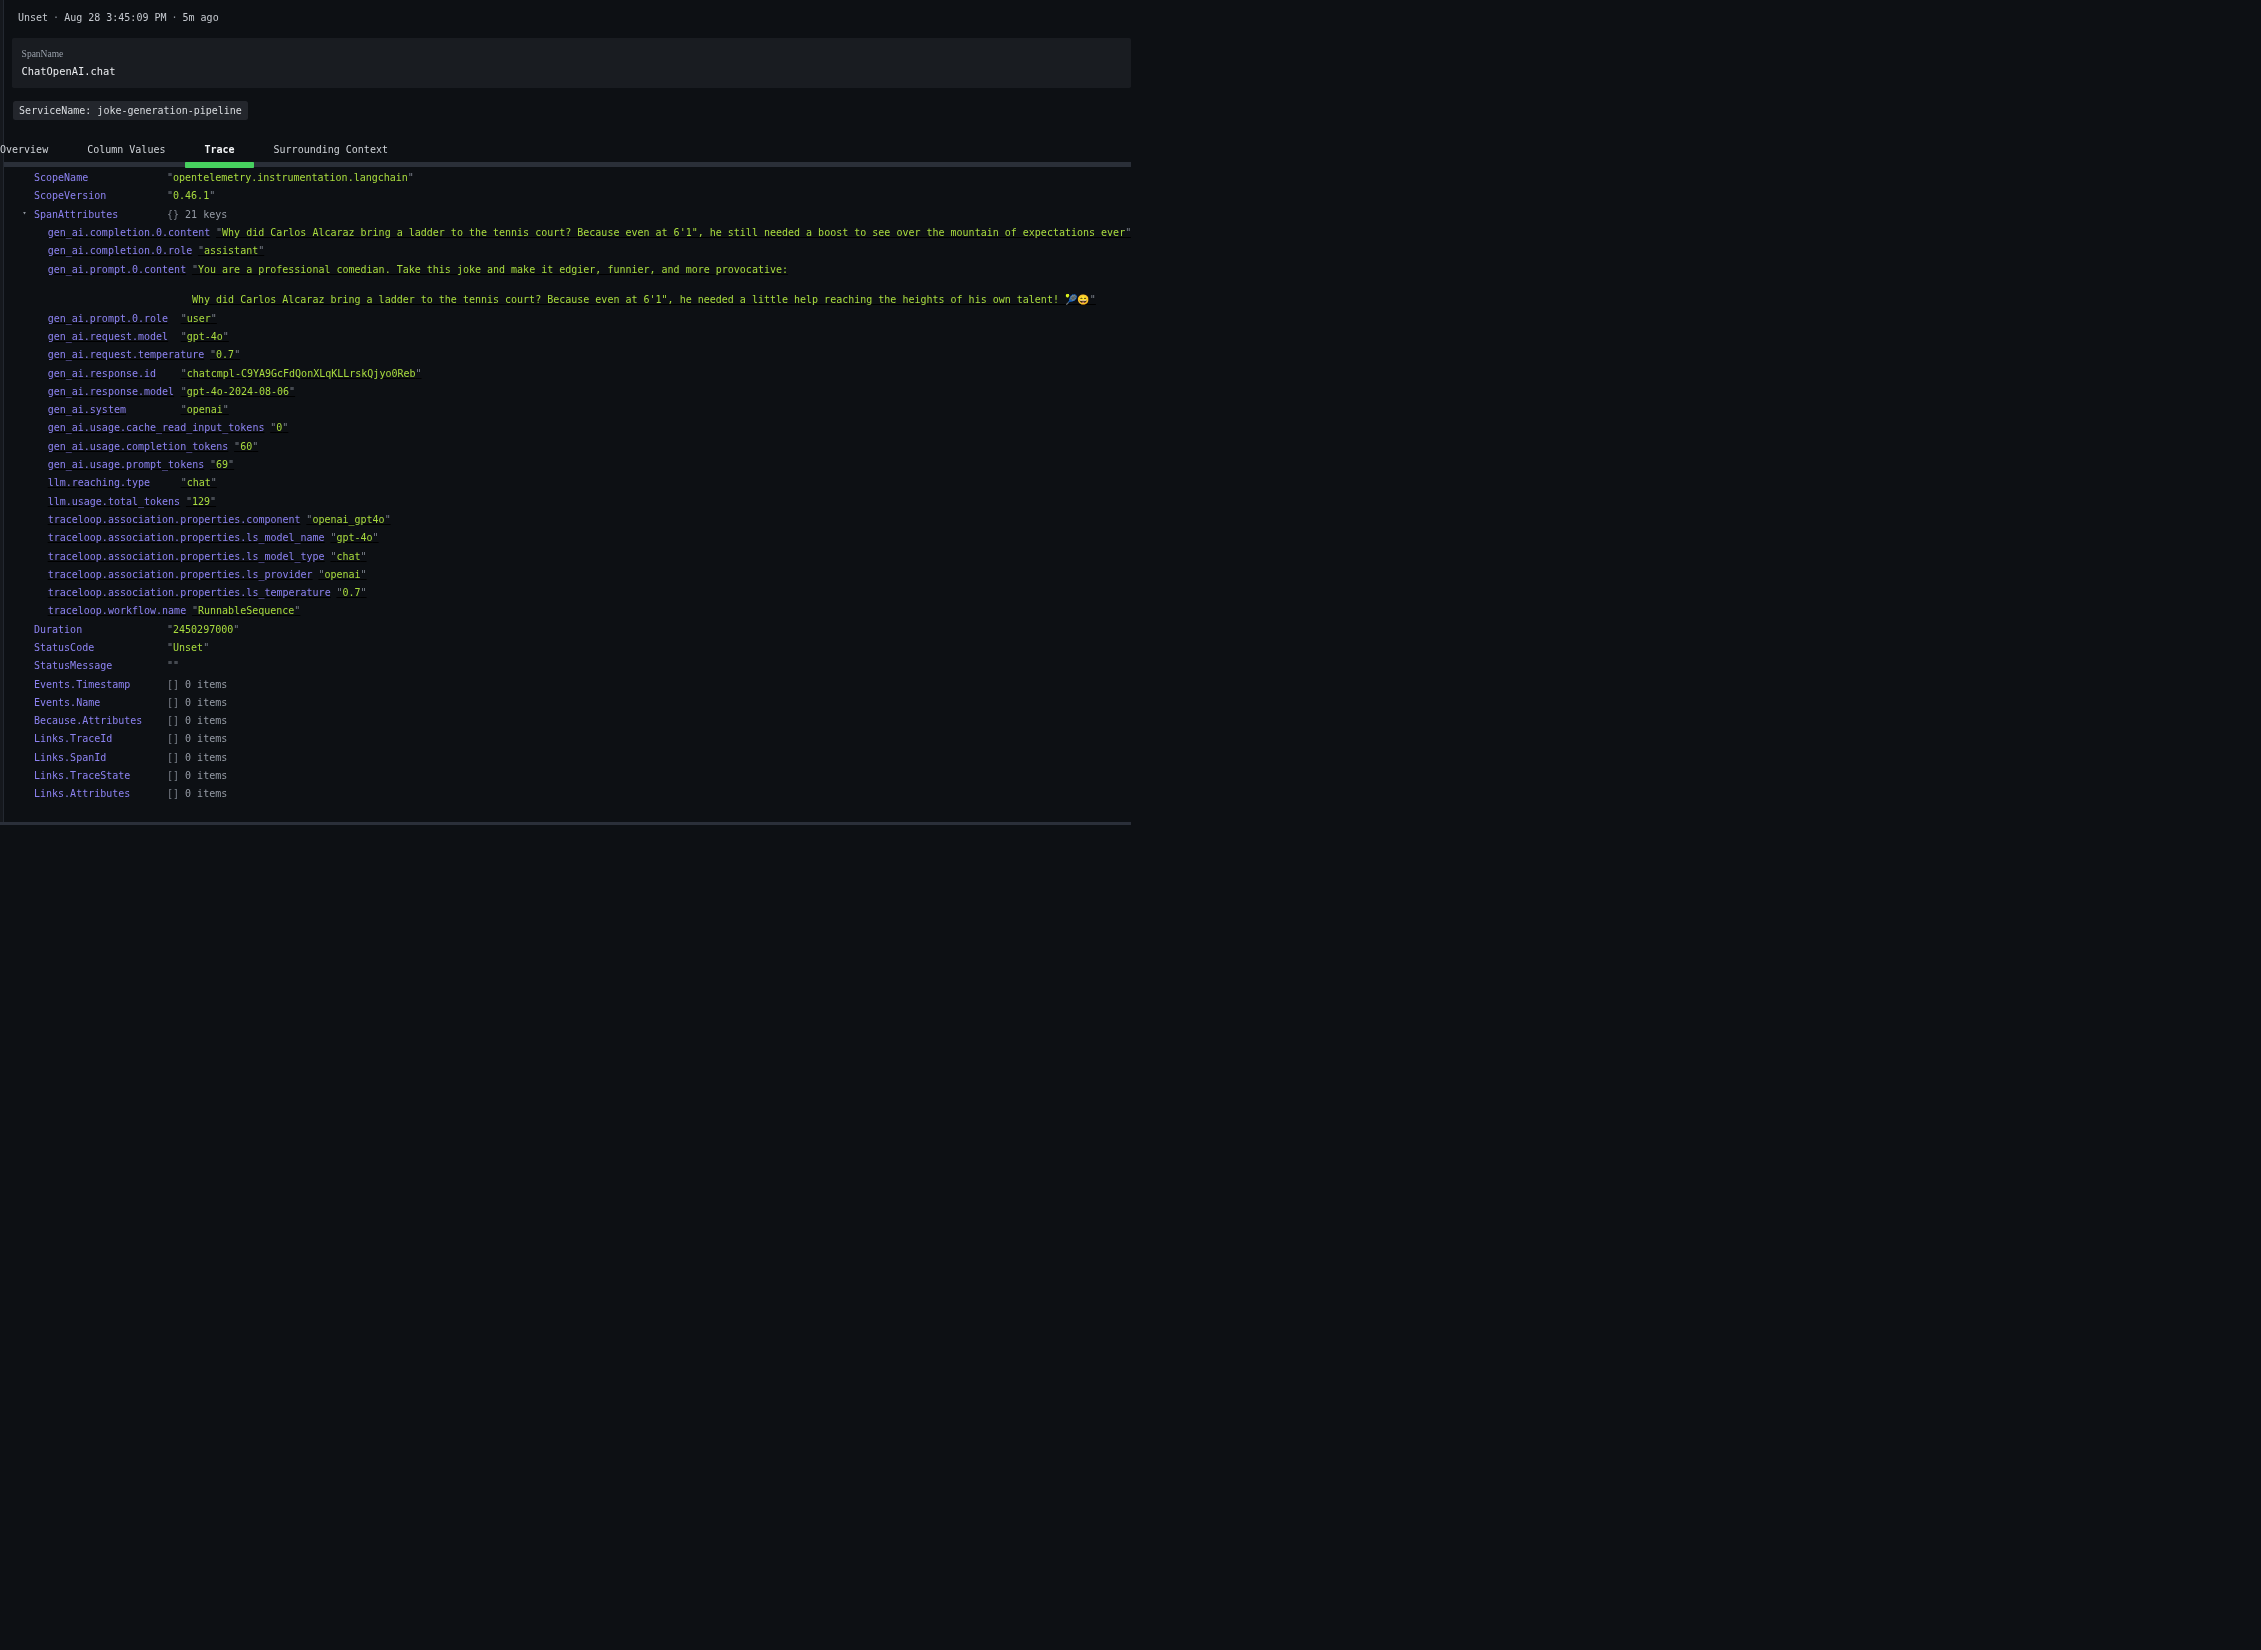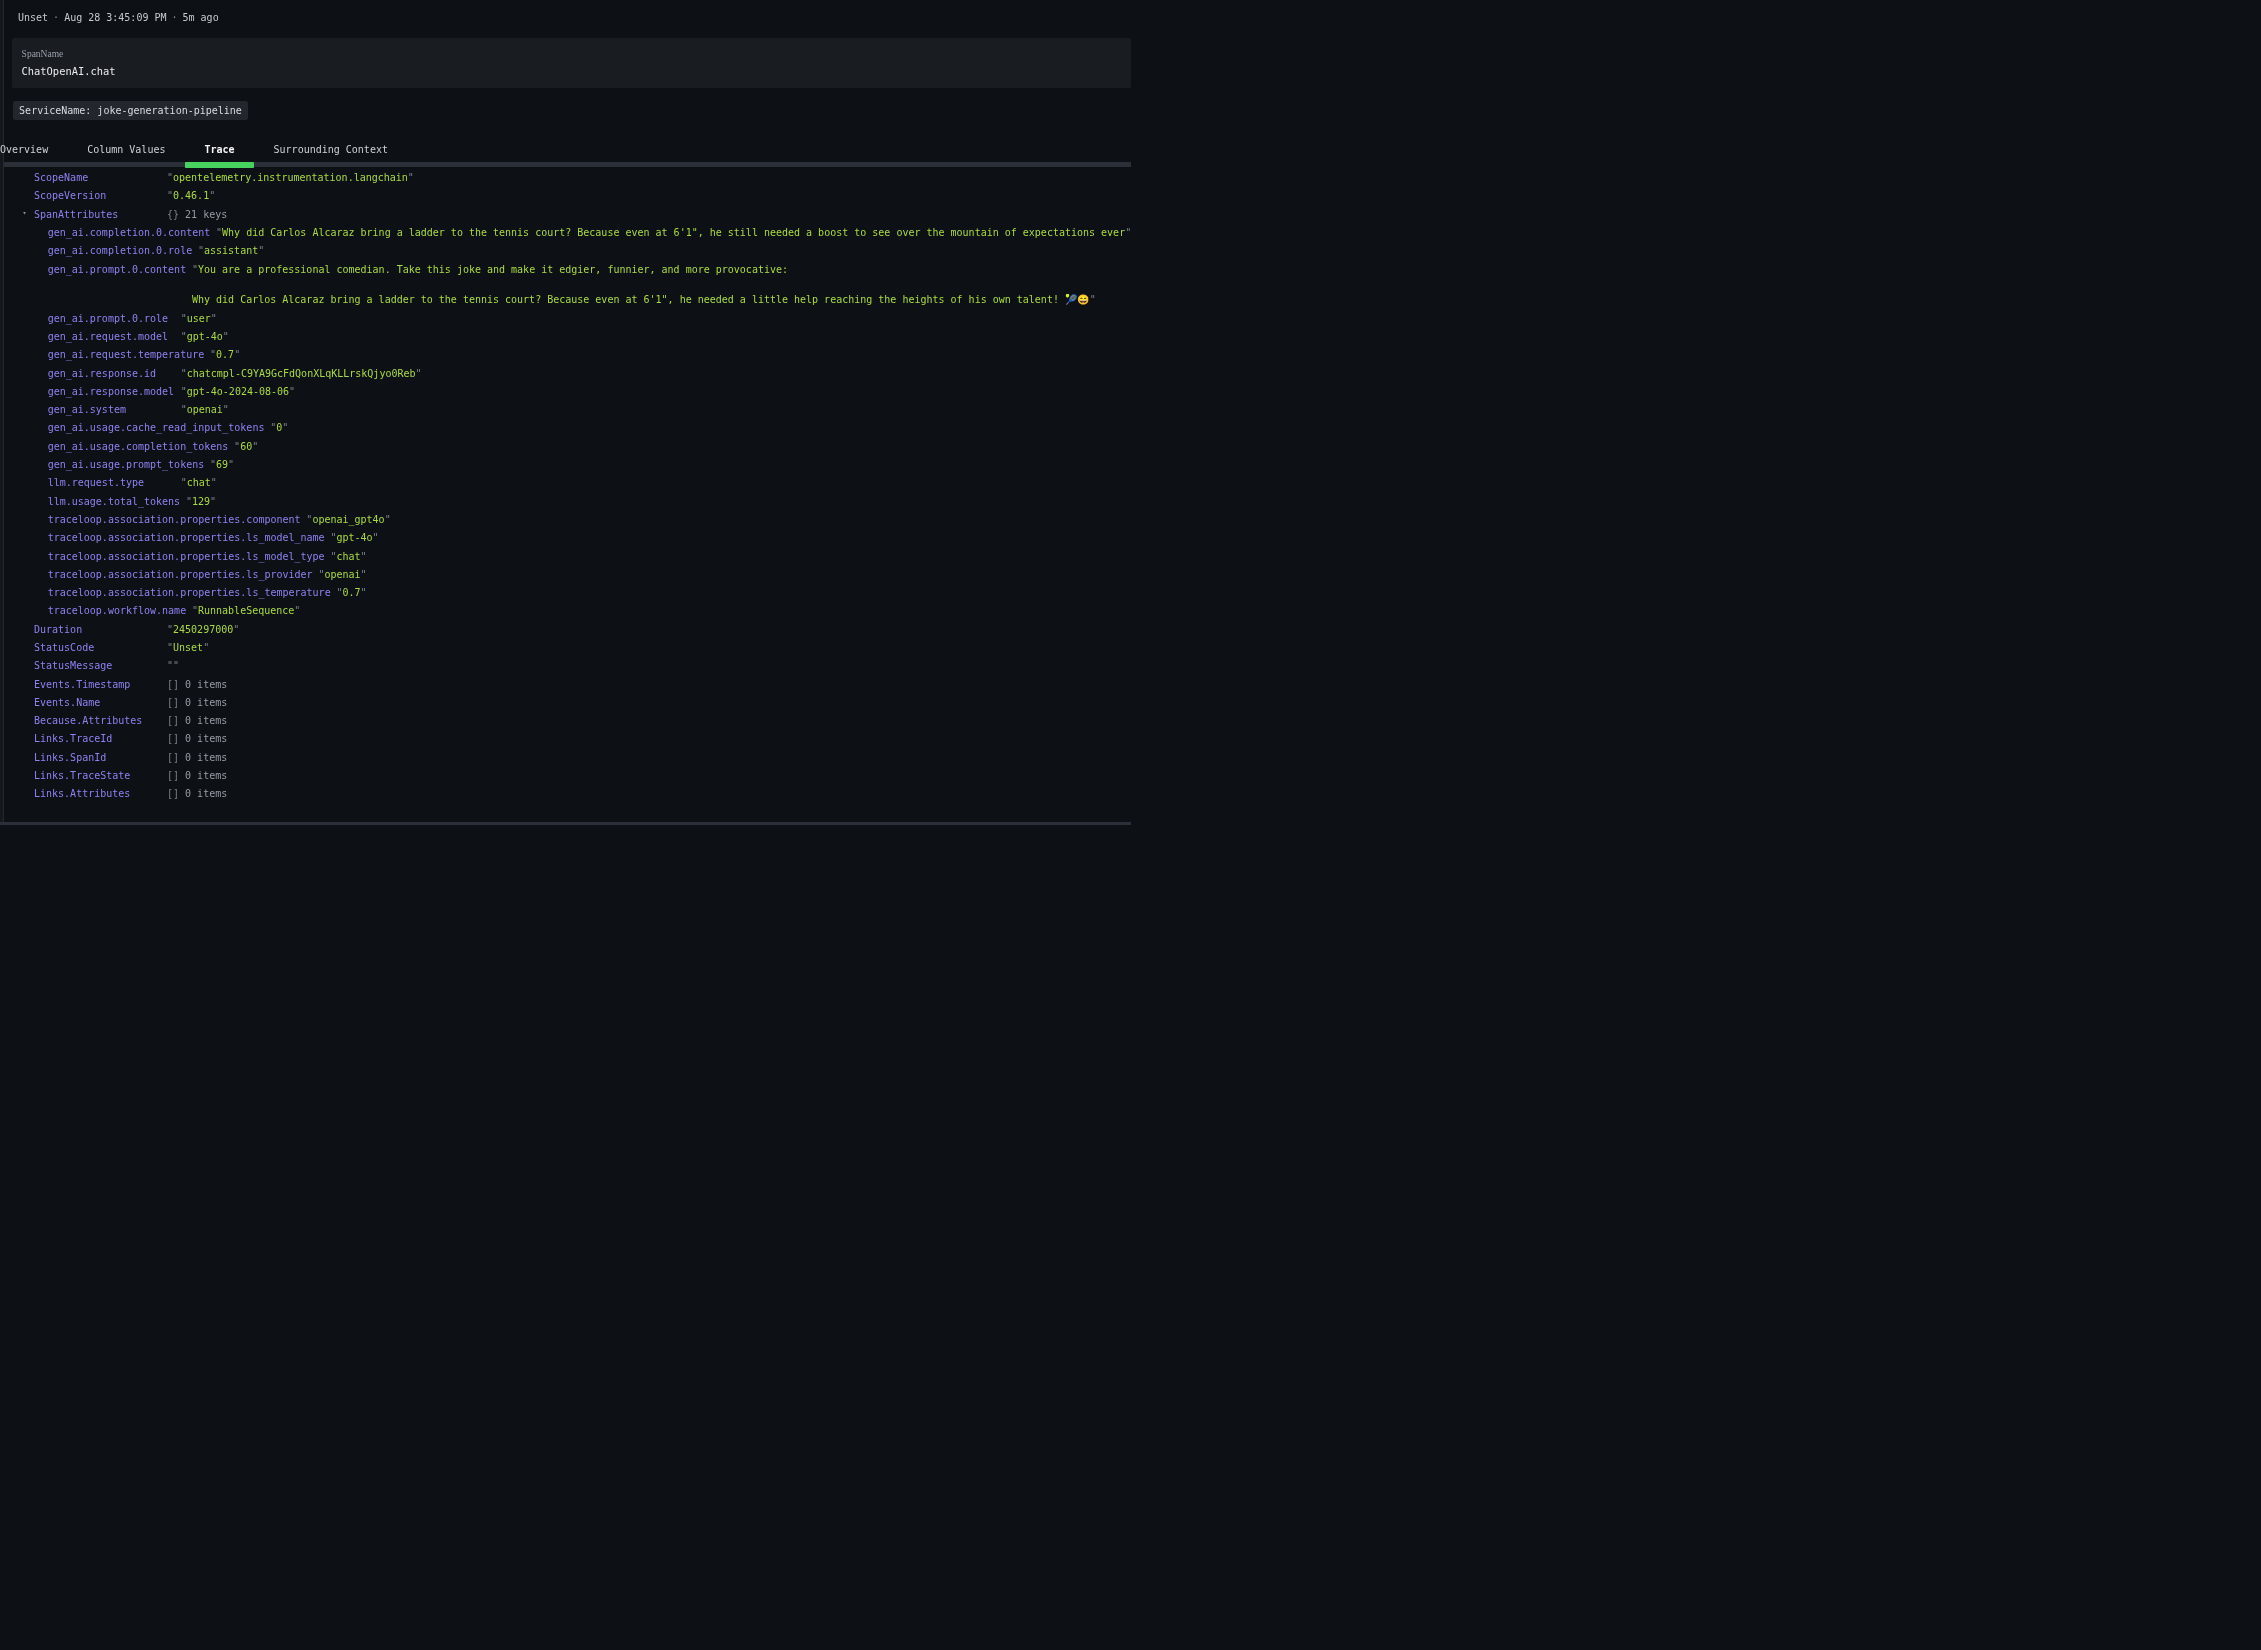--- a/index.html
+++ b/index.html
@@ -23,21 +23,21 @@
   .tabs{display:flex;margin-top:10.8px;border-bottom:5.8px solid #2a2f38;}
   .tab{position:relative;margin-right:39px;padding:14px 0 5.8px 0;font-size:10px;
       line-height:11.6px;color:#ced2d7;cursor:pointer;}
   .tab.active{color:#f4f6f8;font-weight:bold;}
   .tab-indicator{position:absolute;left:-19px;right:-19px;bottom:-5.8px;height:5.8px;
       background:#47d15f;border-radius:0.8px;display:none;}
   .tab.active .tab-indicator{display:block;}
 
   .content{padding:3.3px 0 0 34px;font-size:10px;}
   .row{display:flex;position:relative;line-height:15.4px;margin-bottom:2.9px;}
-  .row.nested{margin-left:13.7px;}
+  .row.nested{margin-left:13.7px;text-decoration:underline;}
   .key{color:#8d83f2;flex:0 0 auto;min-width:133px;padding-right:5.8px;
       box-sizing:border-box;white-space:pre;}
   .caret{position:absolute;left:-11.6px;top:0.8px;color:#8f959e;font-size:6.6px;line-height:13.3px;}
   .caret::before{content:'\25BE';}
   .val{white-space:pre;color:#a9dc3e;}
   .q::before{content:'\0022';color:#7b818b;}
   .meta{color:#969ca6;white-space:pre;}
   .sym{color:#7b818b;}
   .hscroll{position:absolute;left:0;bottom:0;width:100%;height:3.3px;background:#2a2f39;}
 </style>
@@ -123,21 +123,21 @@
       </div>
       <div class="row nested">
         <span class="key">gen_ai.usage.completion_tokens</span>
         <span class="val"><span class="q"></span><span>60</span><span class="q"></span></span>
       </div>
       <div class="row nested">
         <span class="key">gen_ai.usage.prompt_tokens</span>
         <span class="val"><span class="q"></span><span>69</span><span class="q"></span></span>
       </div>
       <div class="row nested">
-        <span class="key">llm.request.type</span>
+        <span class="key">llm.reaching.type</span>
         <span class="val"><span class="q"></span><span>chat</span><span class="q"></span></span>
       </div>
       <div class="row nested">
         <span class="key">llm.usage.total_tokens</span>
         <span class="val"><span class="q"></span><span>129</span><span class="q"></span></span>
       </div>
       <div class="row nested">
         <span class="key">traceloop.association.properties.component</span>
         <span class="val"><span class="q"></span><span>openai_gpt4o</span><span class="q"></span></span>
       </div>

